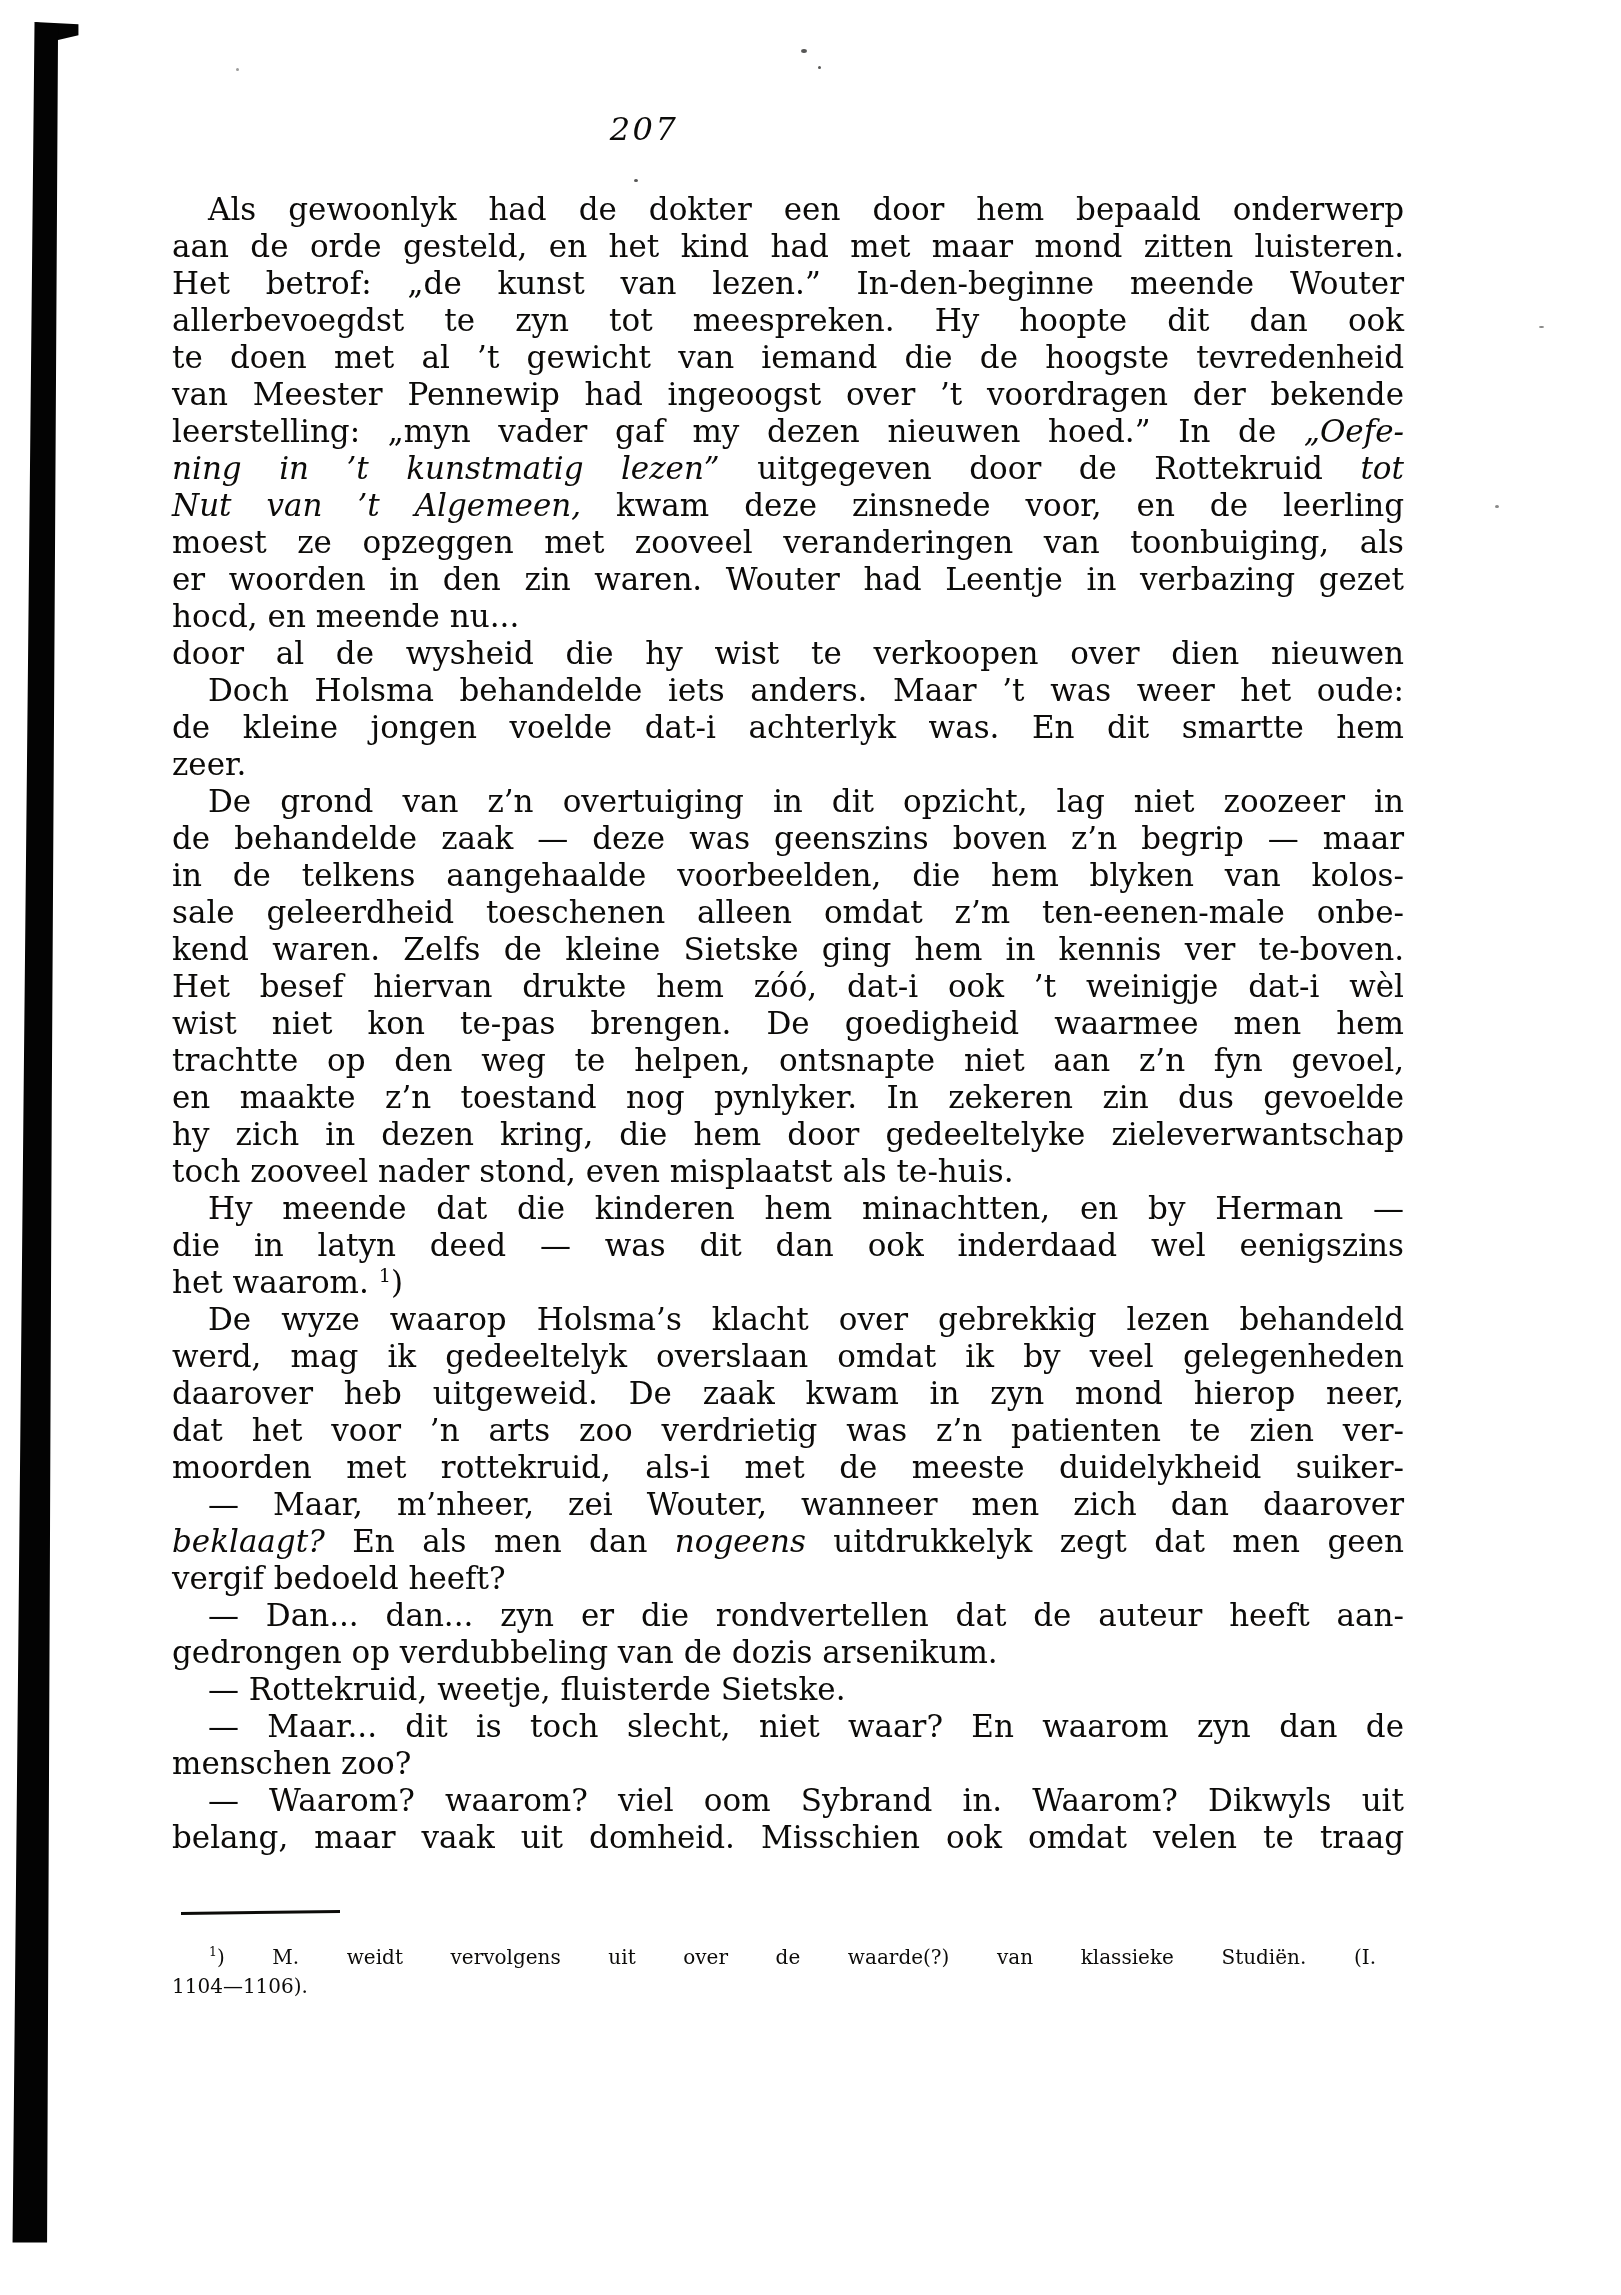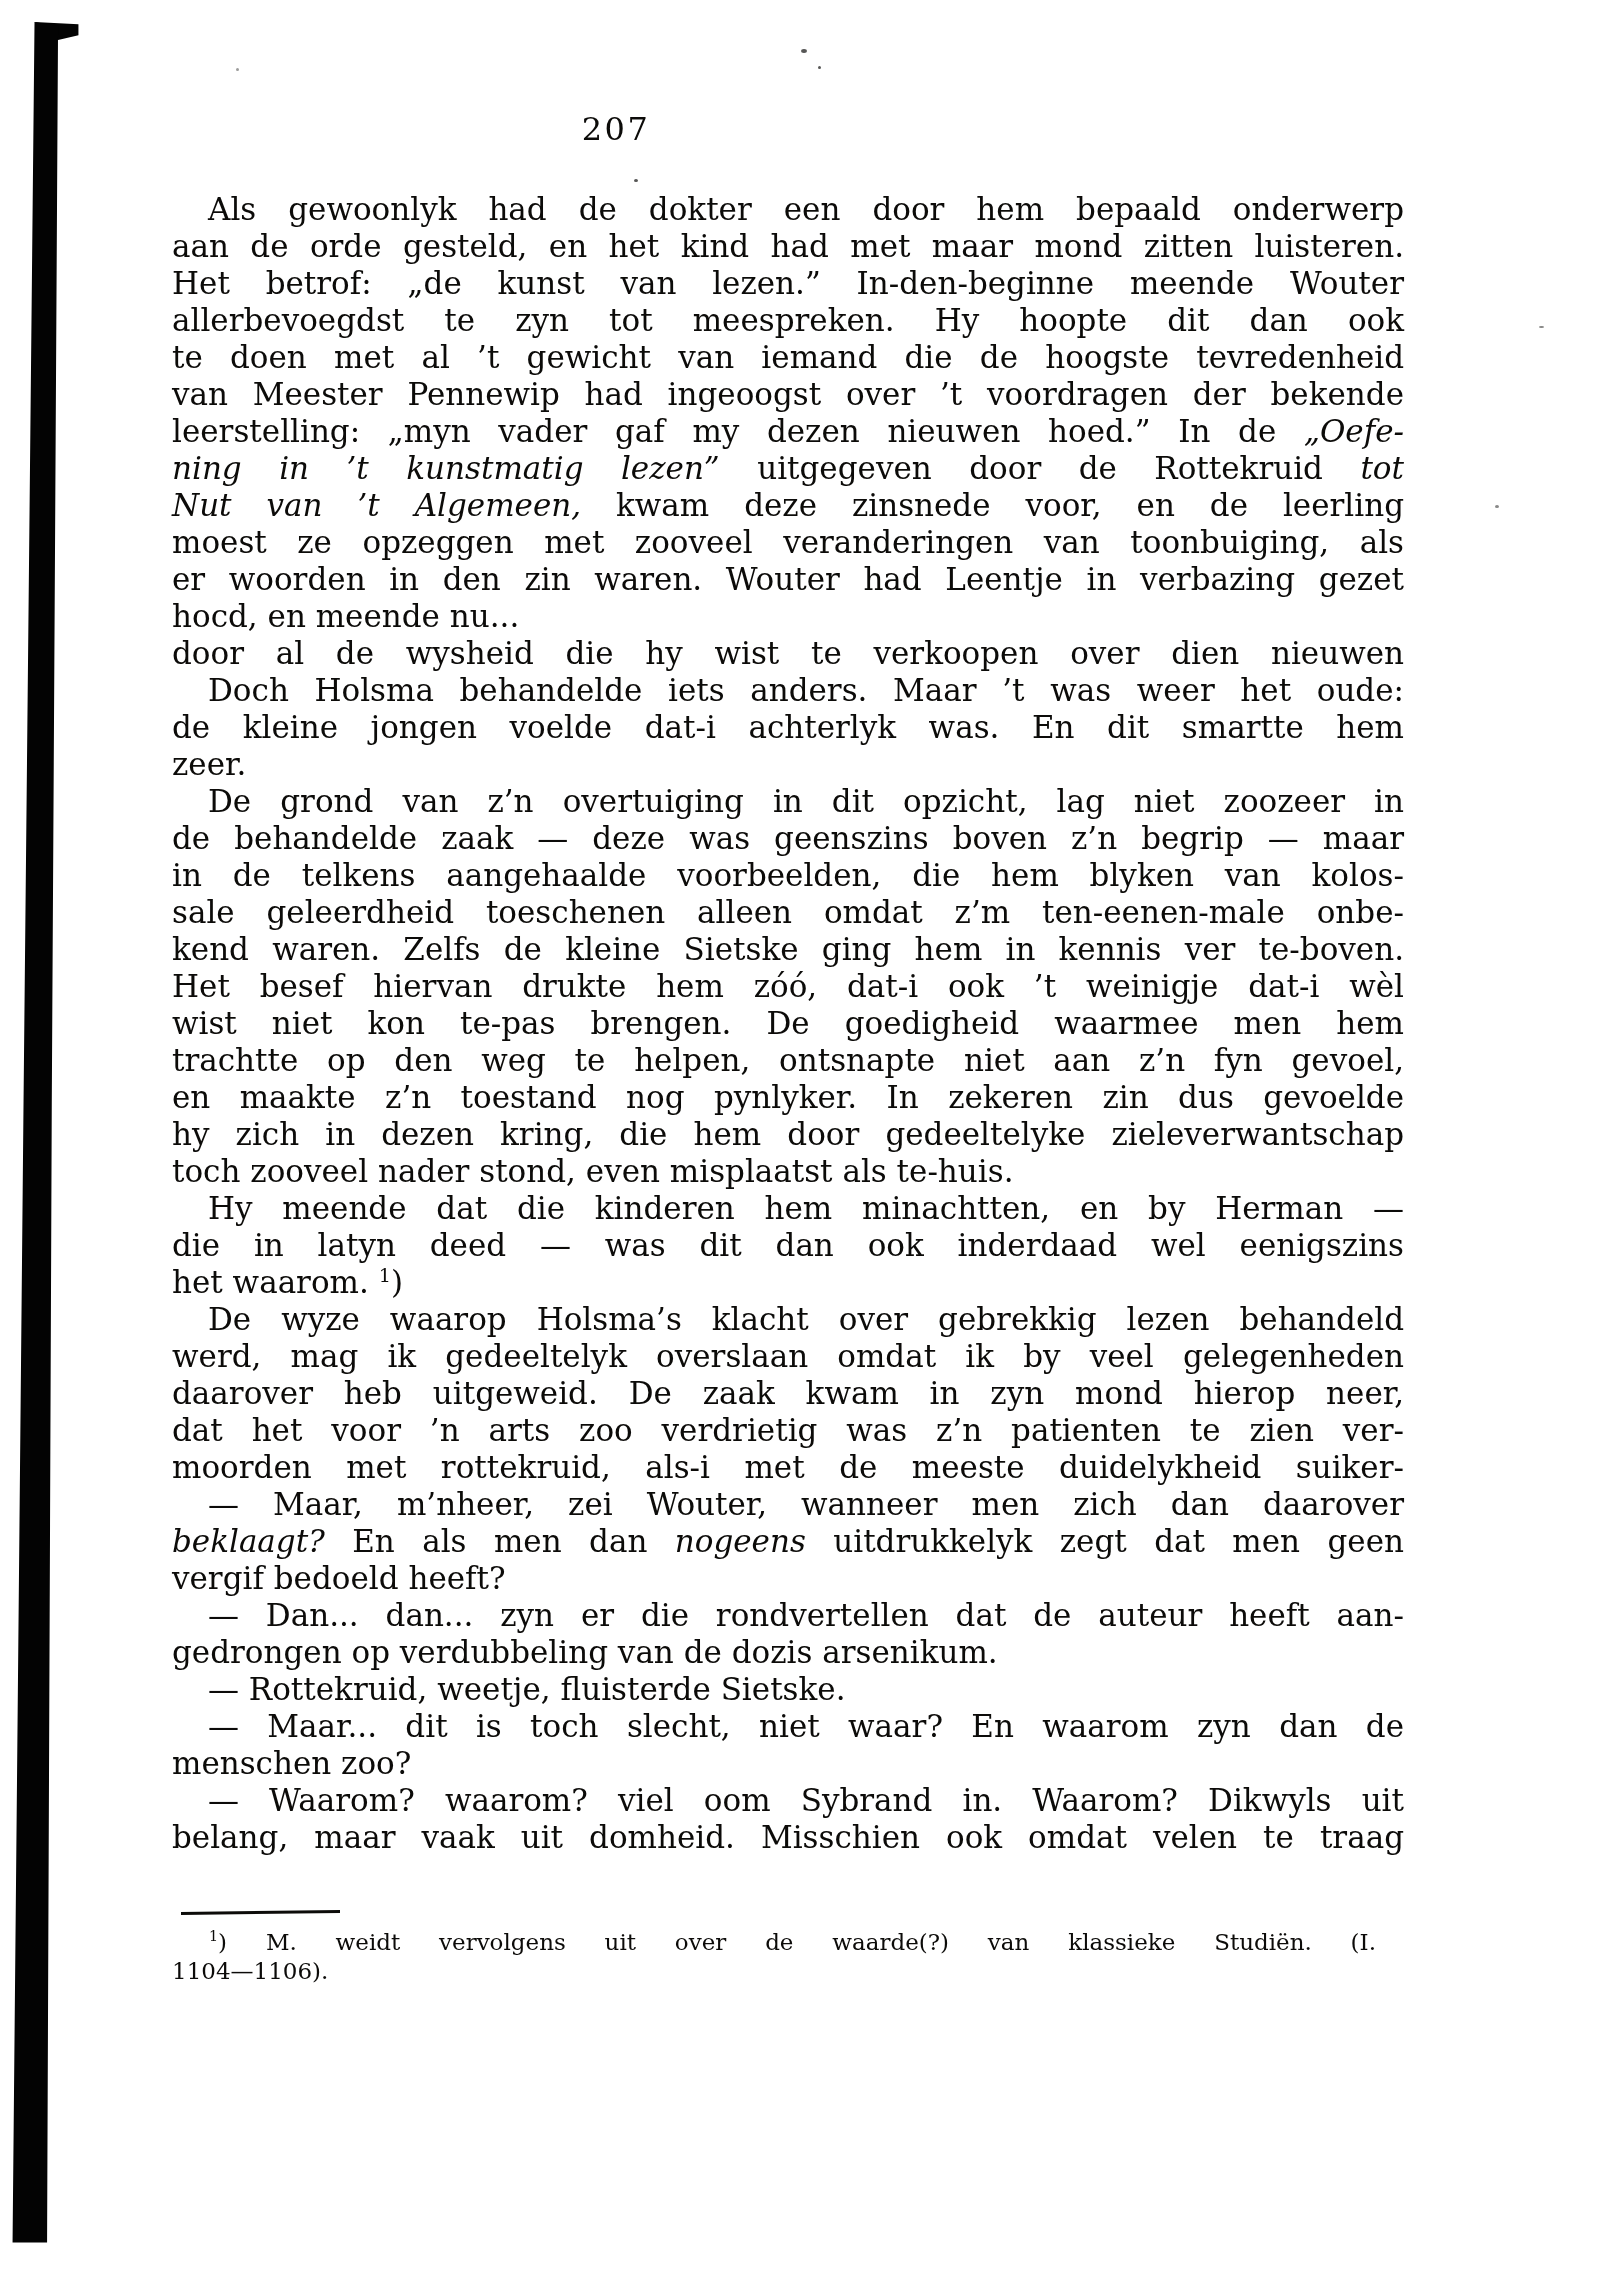--- a/index.html
+++ b/index.html
@@ -4,38 +4,38 @@
 <style>
   html,body { margin:0; padding:0; background:#e8e8e8; }
   .sheet {
     position:relative; width:1621px; height:2295px;
     background:#ffffff; overflow:hidden;
     font-family:"DejaVu Serif","Liberation Serif",serif;
     color:#0c0b09;
   }
   .gutter-svg { position:absolute; left:0; top:0; pointer-events:none; }
   .page-number {
-    position:absolute; top:110px; left:561px; width:110px;
-    text-align:center; font-size:32px; letter-spacing:2.4px;
+    position:absolute; top:110px; left:589px; width:110px;
+    text-align:center; font-size:32px; letter-spacing:2.4px;font-style:italic;
   }
   .text-block {
     position:absolute; left:172px; top:191px; width:1232px;
     font-size:31px; line-height:37px;
   }
   .line { text-align:justify; text-align-last:justify; }
   .line.last { text-align-last:left; }
   .line.ind { text-indent:36px; }
   .it { font-style:italic; }
   sup { font-size:0.62em; line-height:0; vertical-align:super; }
   .footnote { position:absolute; left:172px; top:1911px; width:1204px; }
   .fn-rule {
     margin-left:9.4px; width:159px; height:3.1px; background:#0c0b09;
     transform:rotate(-0.8deg);
   }
-  .fn-lines { margin-top:14px; font-size:23px; line-height:29px; }
+  .fn-lines { margin-top:29px; font-size:20px; line-height:29px; }
   .fn-lines .line.ind { text-indent:37px; }
   .speck { position:absolute; background:#3a3a38; border-radius:50%; opacity:.85; }
 </style>
 </head>
 <body>
 
 <div class="sheet">
 
   <svg class="gutter-svg" width="102" height="2295" viewBox="0 0 130 2917">
     <polygon points="44,24 100,27 100,41 74,47" fill="#030303"></polygon>

